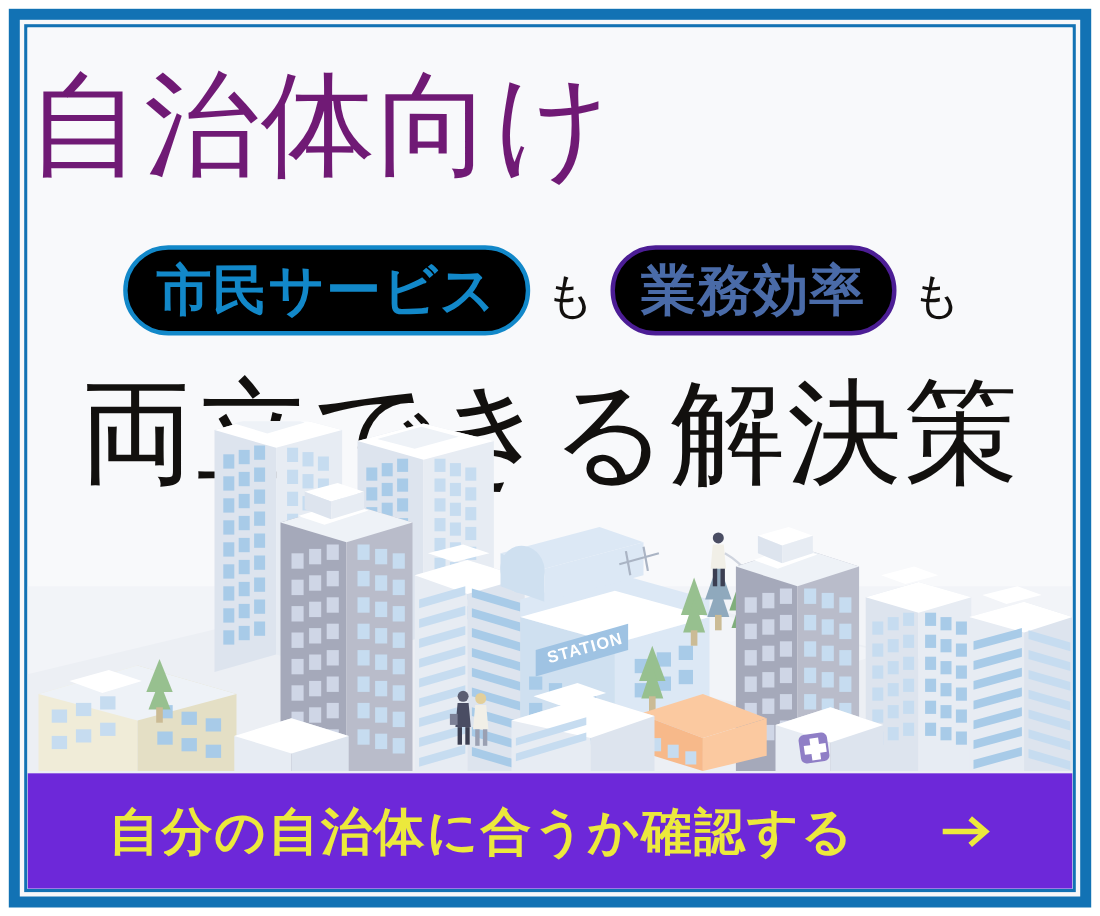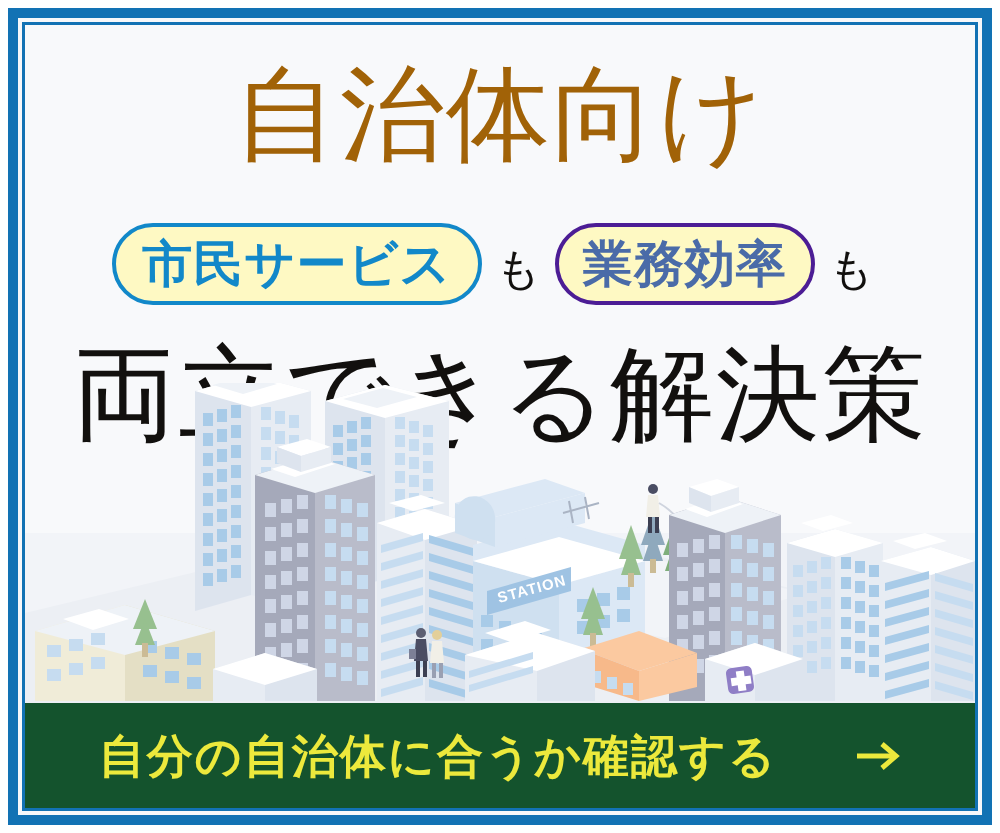--- a/index.html
+++ b/index.html
@@ -48,26 +48,25 @@
     width: 950px; height: 783px;
     overflow: hidden;
     background: #f8f9fb;
   }
 
   
   .headline-1 {
     position: absolute;
     left: 0; top: 38px;
     width: 950px;
-    text-align: center;
     font-family: "Liberation Serif", "DejaVu Serif", serif;
     font-size: 104px;
     line-height: 1;
     font-weight: 400;
-    color: #a16207;
+    color: #701a75;
     letter-spacing: 2px;
     white-space: nowrap;
   }
   .hl-mark {
     position: relative;
     display: inline-block;
   }
   .hl-mark::after {
     content: "";
     position: absolute;
@@ -89,21 +88,21 @@
     justify-content: center;
     gap: 0px;
   }
   .pill {
     display: inline-flex;
     align-items: center;
     justify-content: center;
     box-sizing: border-box;
     height: 82px;
     border-radius: 41px;
-    background: #fef9c3;
+    background: #000000;
     font-size: 50px;
     font-weight: 700;
     line-height: 1;
     letter-spacing: 1px;
     white-space: nowrap;
   }
   .pill-a {
     border: 4px solid #1288c9;
     color: #1288c9;
     padding: 0 26px;
@@ -145,21 +144,21 @@
     height: 320px;
   }
   .city svg { display: block; width: 100%; height: 100%; }
 
   
   .cta {
     position: absolute;
     left: 0; bottom: 0;
     width: 950px;
     height: 105px;
-    background: #14532d;
+    background: #6d28d9;
     display: flex;
     align-items: center;
     justify-content: center;
     cursor: pointer;
   }
   .cta-label {
     font-size: 46px;
     font-weight: 700;
     color: #ece93c;
     letter-spacing: 2px;

